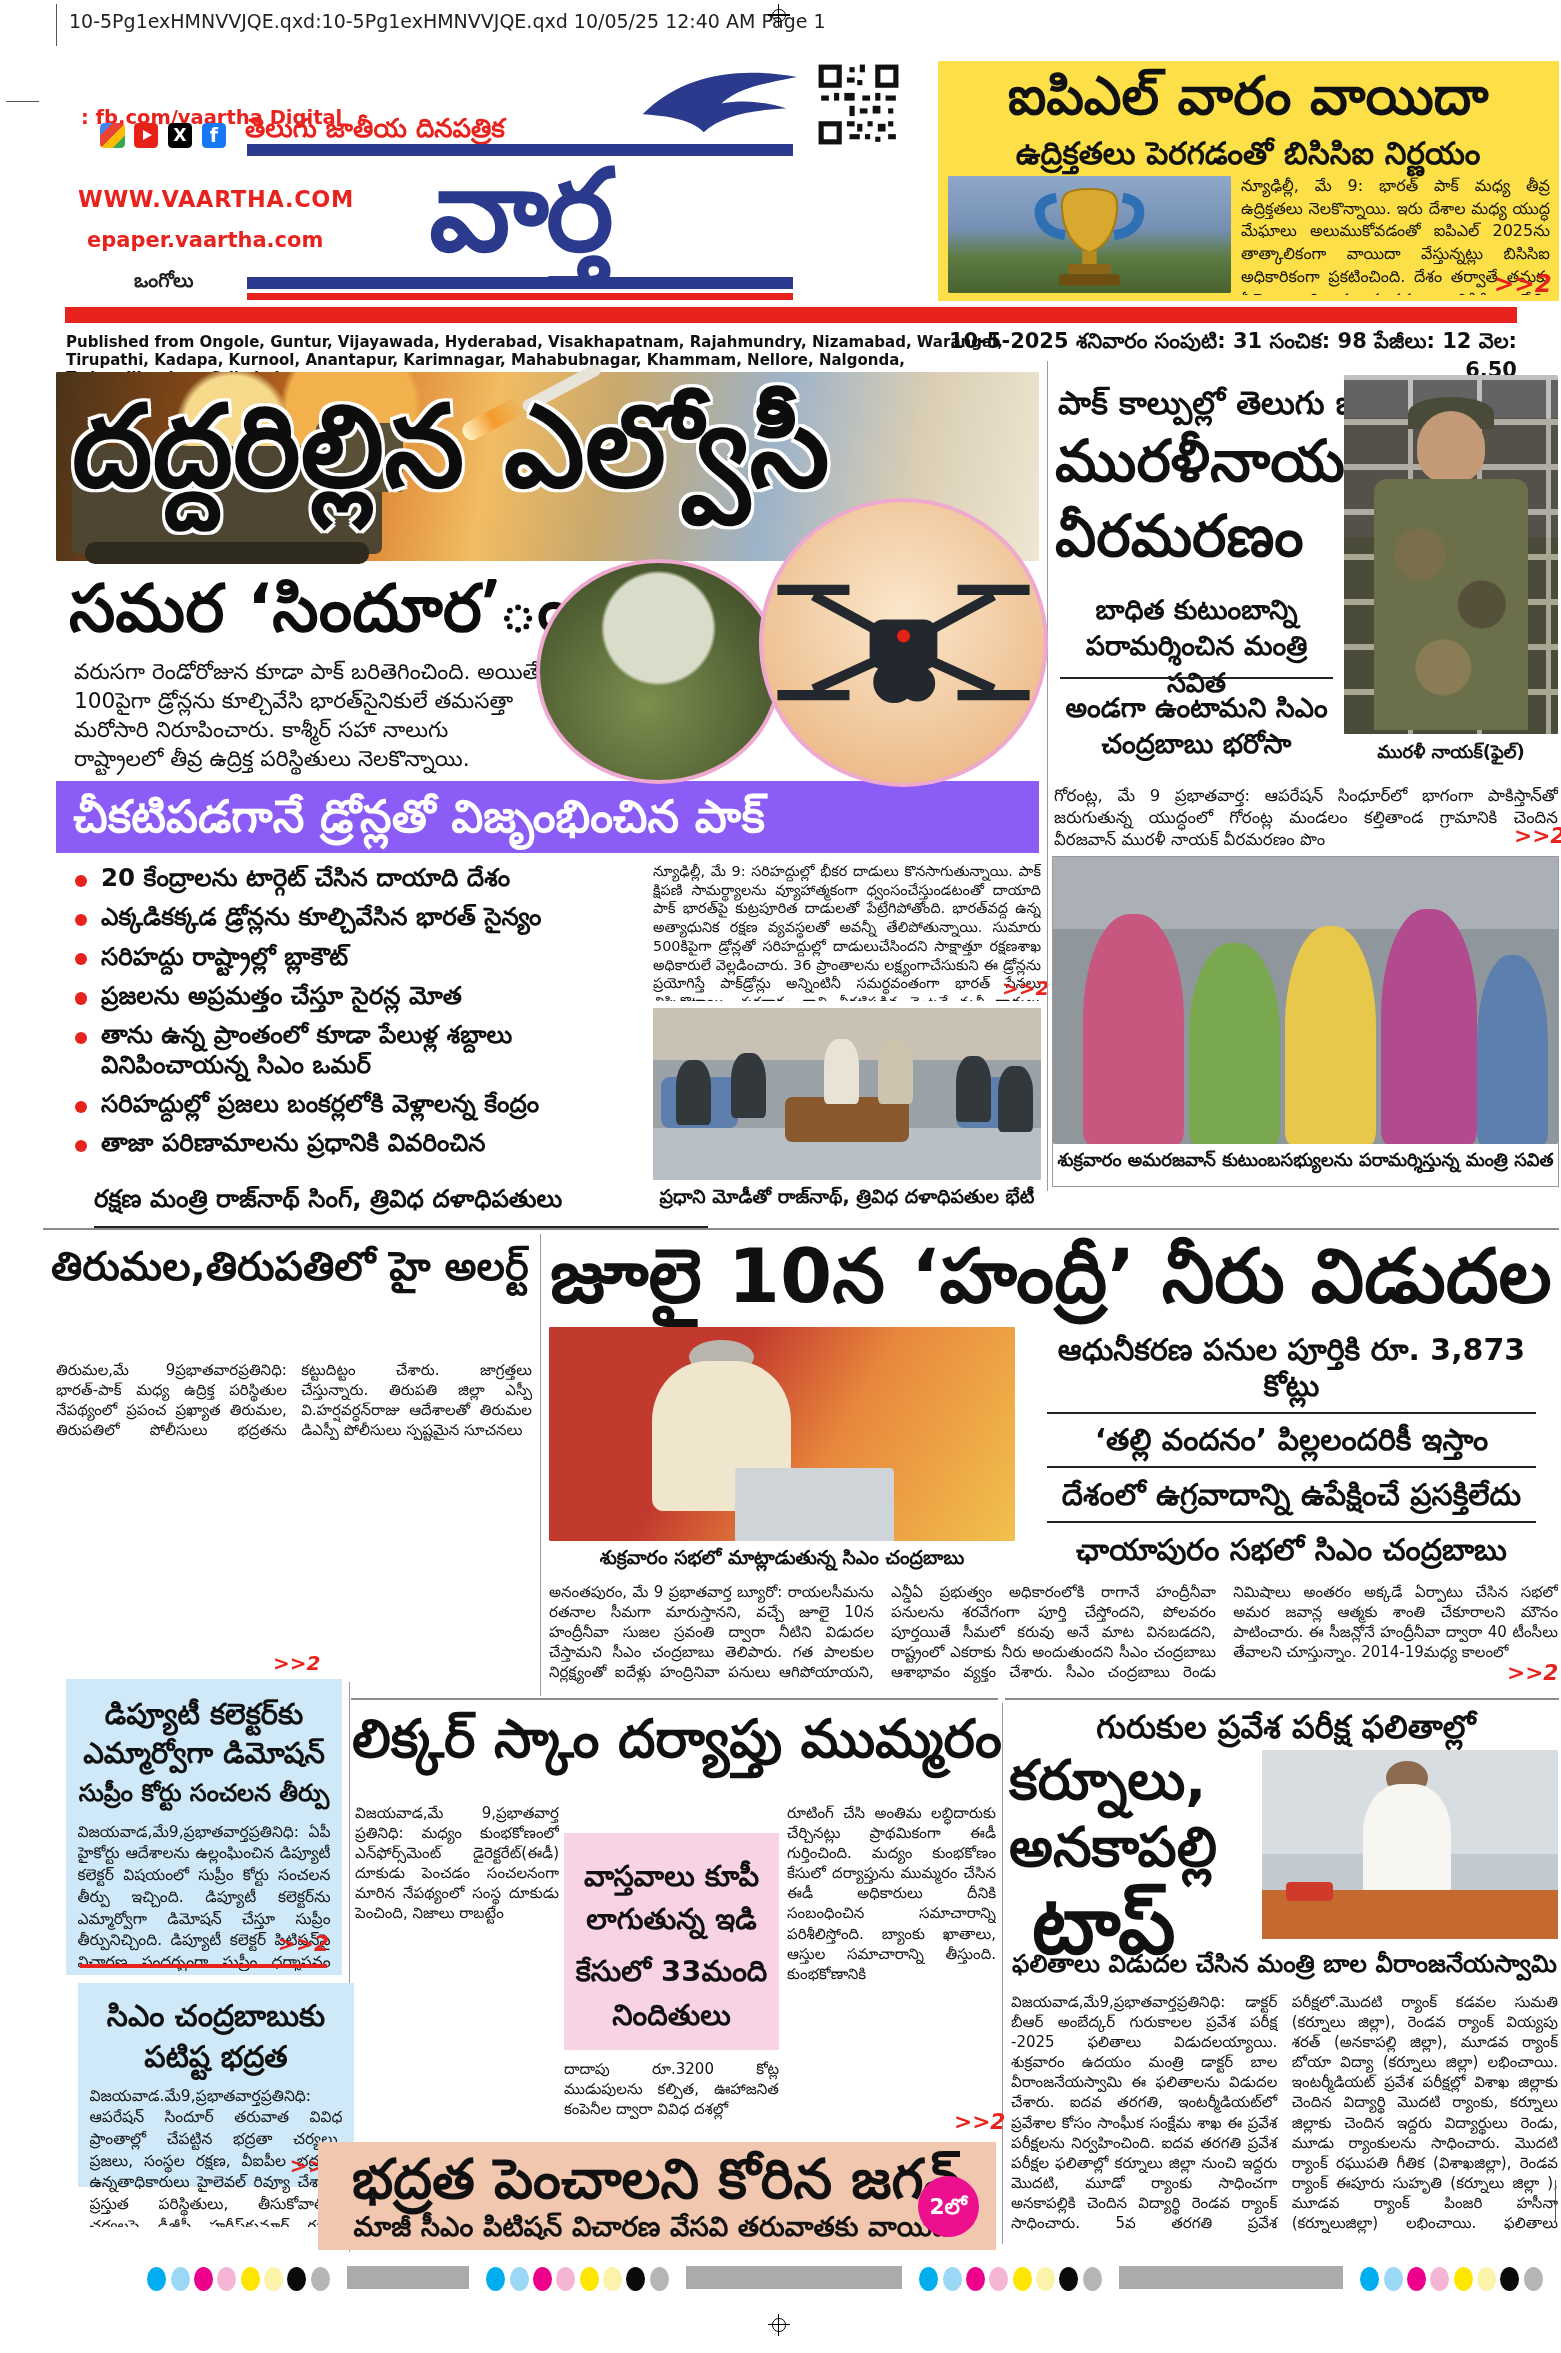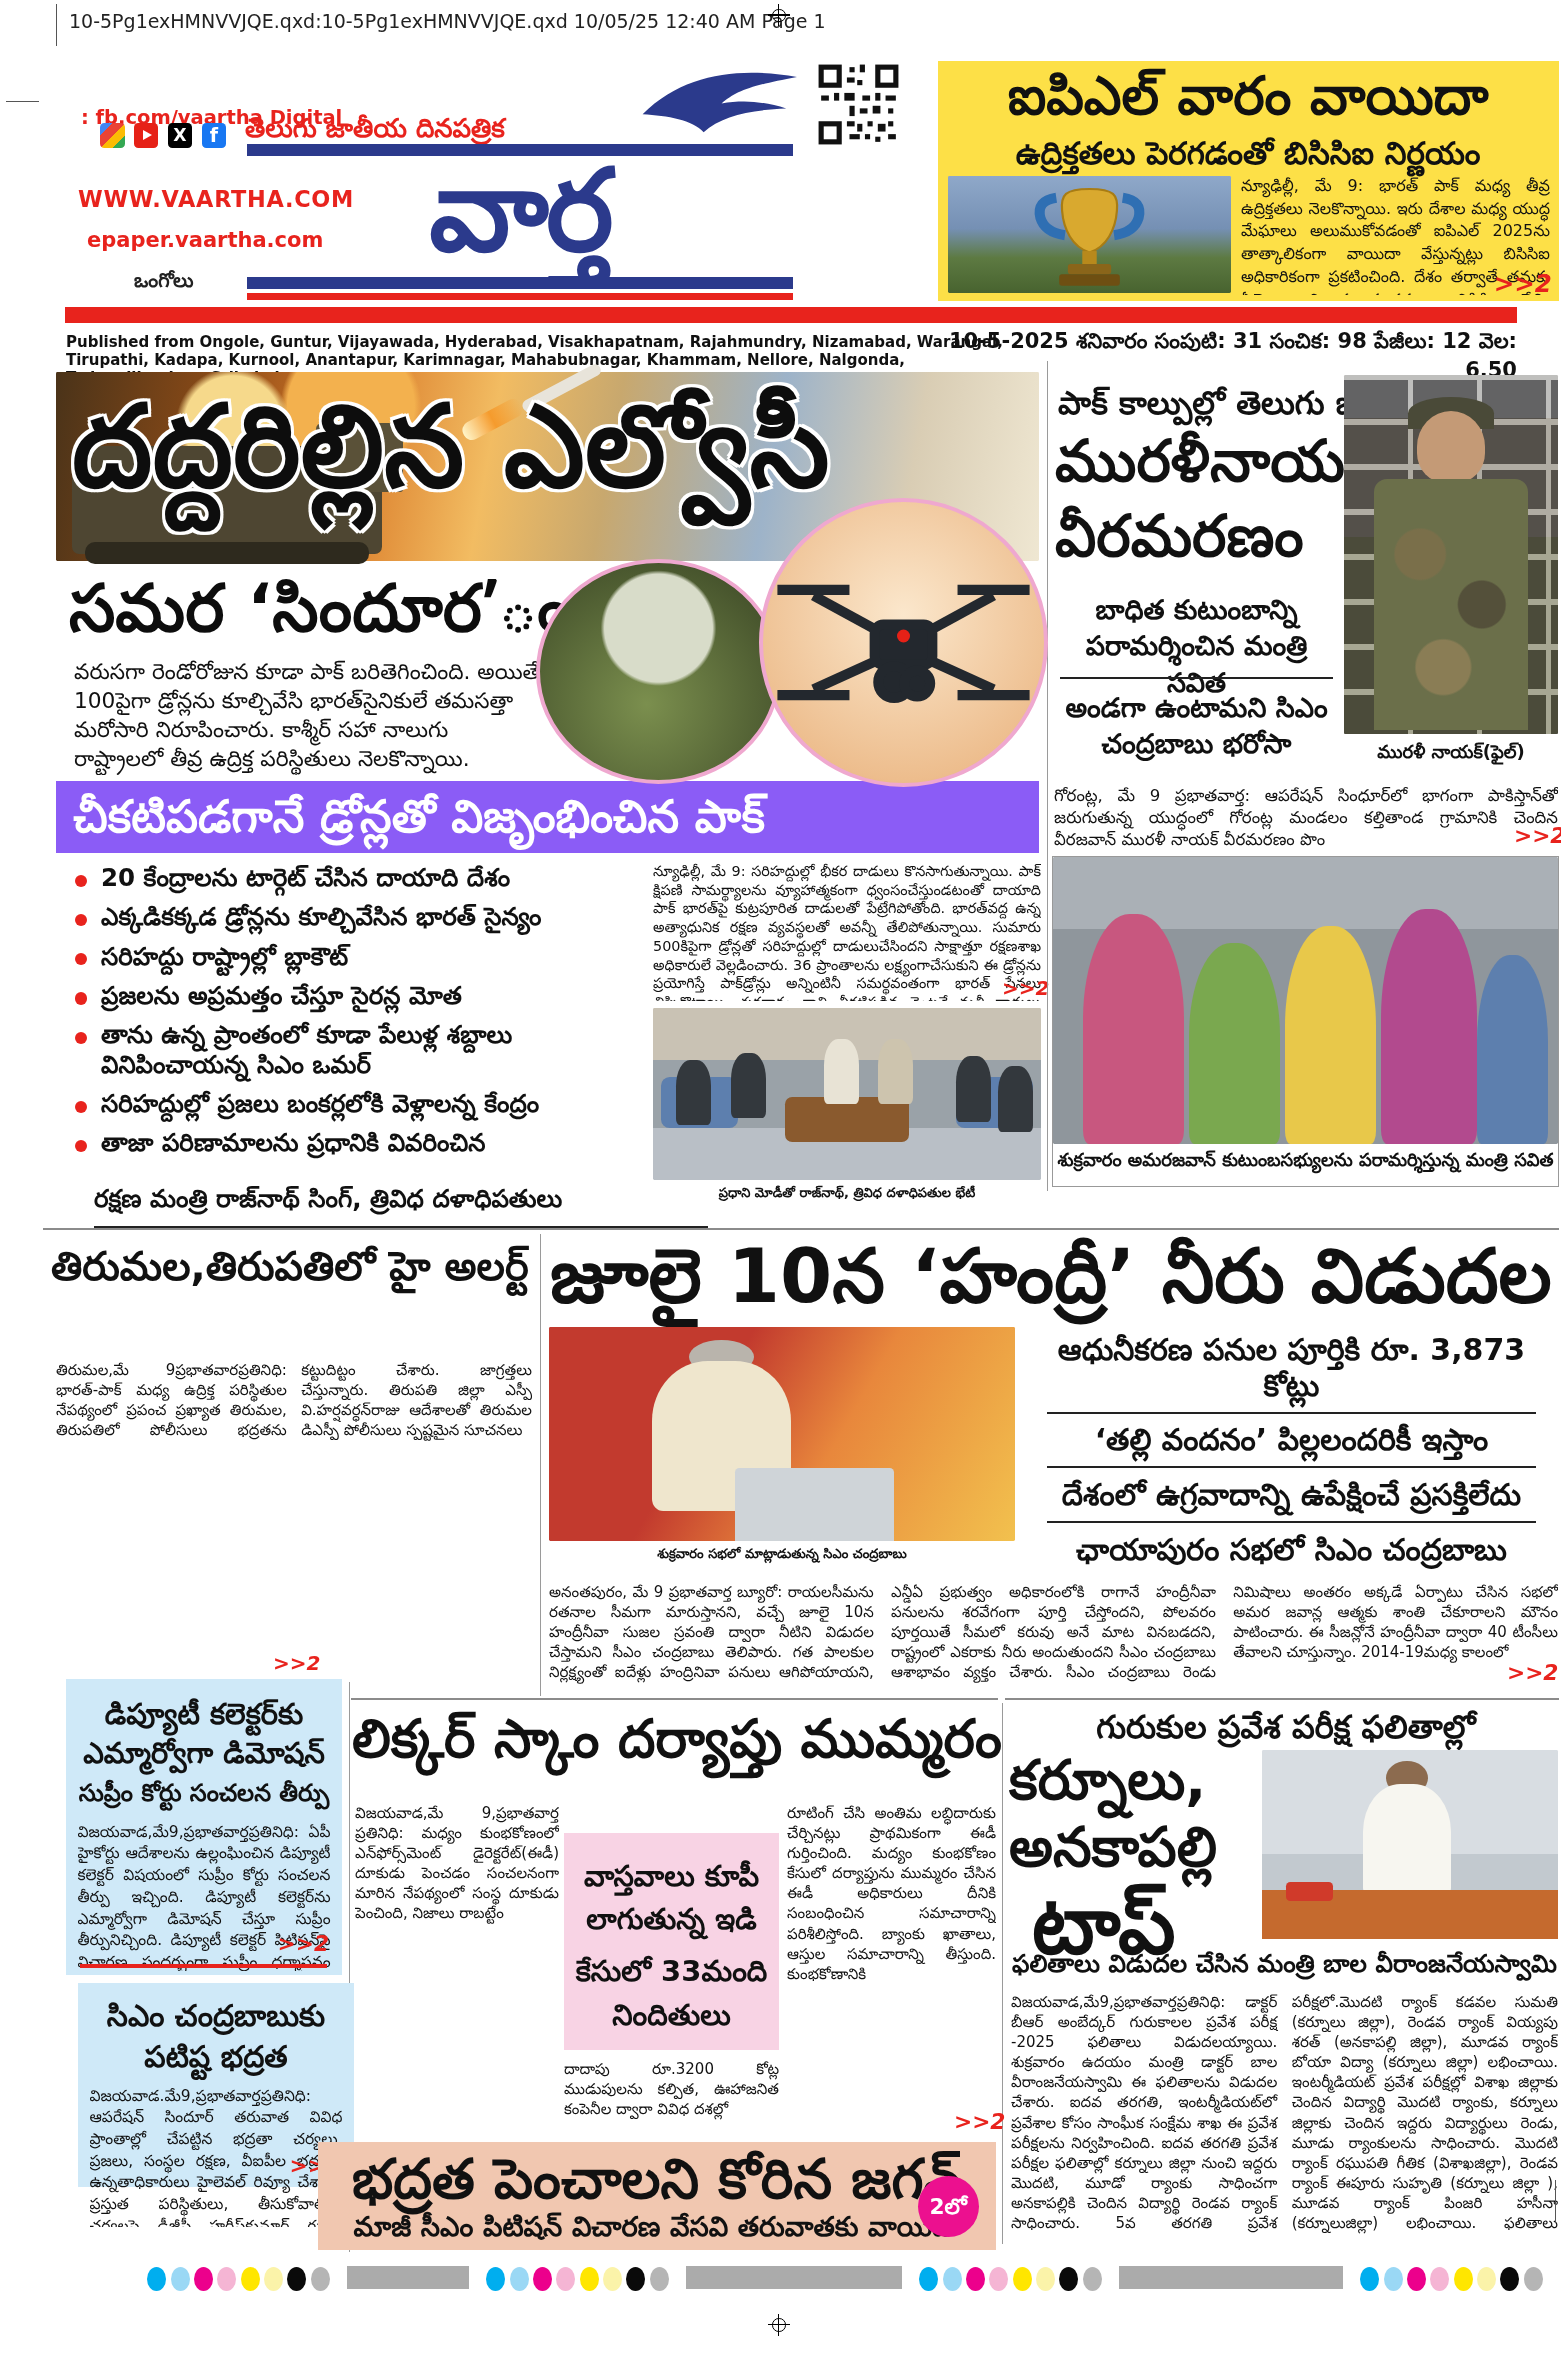--- a/index.html
+++ b/index.html
@@ -63,21 +63,21 @@
   .lead-banner{background:#8b5cf6;}
   .lead-banner .t{font-size:45px;font-weight:800;color:#fff;line-height:72px;white-space:nowrap;}
   .oval{border:4.3px solid #efa8cf;border-radius:50%;}
   .oval-green{background:radial-gradient(circle at 50% 30%,#d8dcc9 0 28%,transparent 30%),radial-gradient(circle at 45% 65%,#7b8f4e,#44512b 80%);}
   .oval-drone{background:radial-gradient(circle at 50% 40%,#fbe7cc,#edbd8d 75%,#dfa470);}
   .bullets{font-size:24.5px;font-weight:700;line-height:1.22;}
   .bullets .li-item{position:relative;padding-left:32px;margin-bottom:9.4px;}
   .bullets .li-item::before{content:"";position:absolute;left:5.8px;top:11.5px;width:12.3px;height:12.3px;border-radius:50%;background:#e8231d;}
   .bullet-tail{font-size:24.5px;font-weight:700;border-bottom:2.9px solid #222;padding-bottom:7.2px;}
   .lead-body{font-size:14.4px;line-height:1.3;}
-  .cap{font-weight:700;font-size:13px;}
+  .cap{font-weight:700;font-size:19px;}
   
   .photo{border-radius:1.4px;}
   .ph-meeting{background:linear-gradient(180deg,#c9c2b4 0 30%,#9aa2a8 30% 70%,#b9bfc6 70%);}
   .ph-meeting .table{position:absolute;left:34%;top:52%;width:32%;height:26%;background:#8a5a2e;border-radius:7.2px;}
   .ph-meeting .sofa{position:absolute;width:20%;height:30%;background:#5d7fae;border-radius:8.7px;}
   .ph-meeting .fig{position:absolute;width:9%;height:38%;background:#33383d;border-radius:40% 40% 10% 10%;}
   .ph-soldier{background:linear-gradient(180deg,#8e9196 0 12%,#6f6b61 12% 45%,#5d6142 45%);}
   .ph-soldier .wall{position:absolute;inset:0;background:repeating-linear-gradient(0deg,transparent 0 39px,#f0ede4 39px 45px),repeating-linear-gradient(90deg,#3a3734 0 64px,#f0ede4 64px 69px);opacity:.5;}
   .ph-soldier .head{position:absolute;left:34%;top:10%;width:32%;height:20%;background:#c49a76;border-radius:50% 50% 42% 42%;}
   .ph-soldier .capx{position:absolute;left:30%;top:6%;width:40%;height:9%;background:#4a4a38;border-radius:50% 50% 0 0;}

